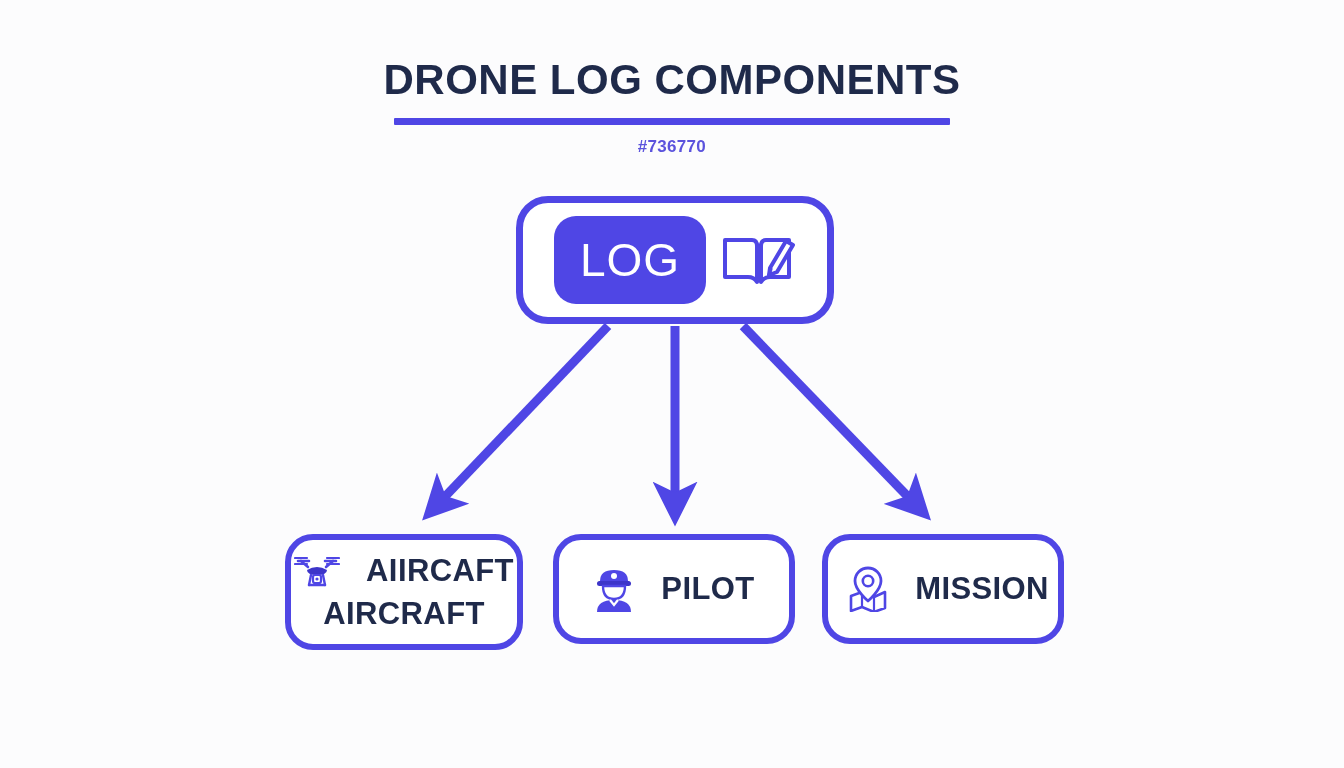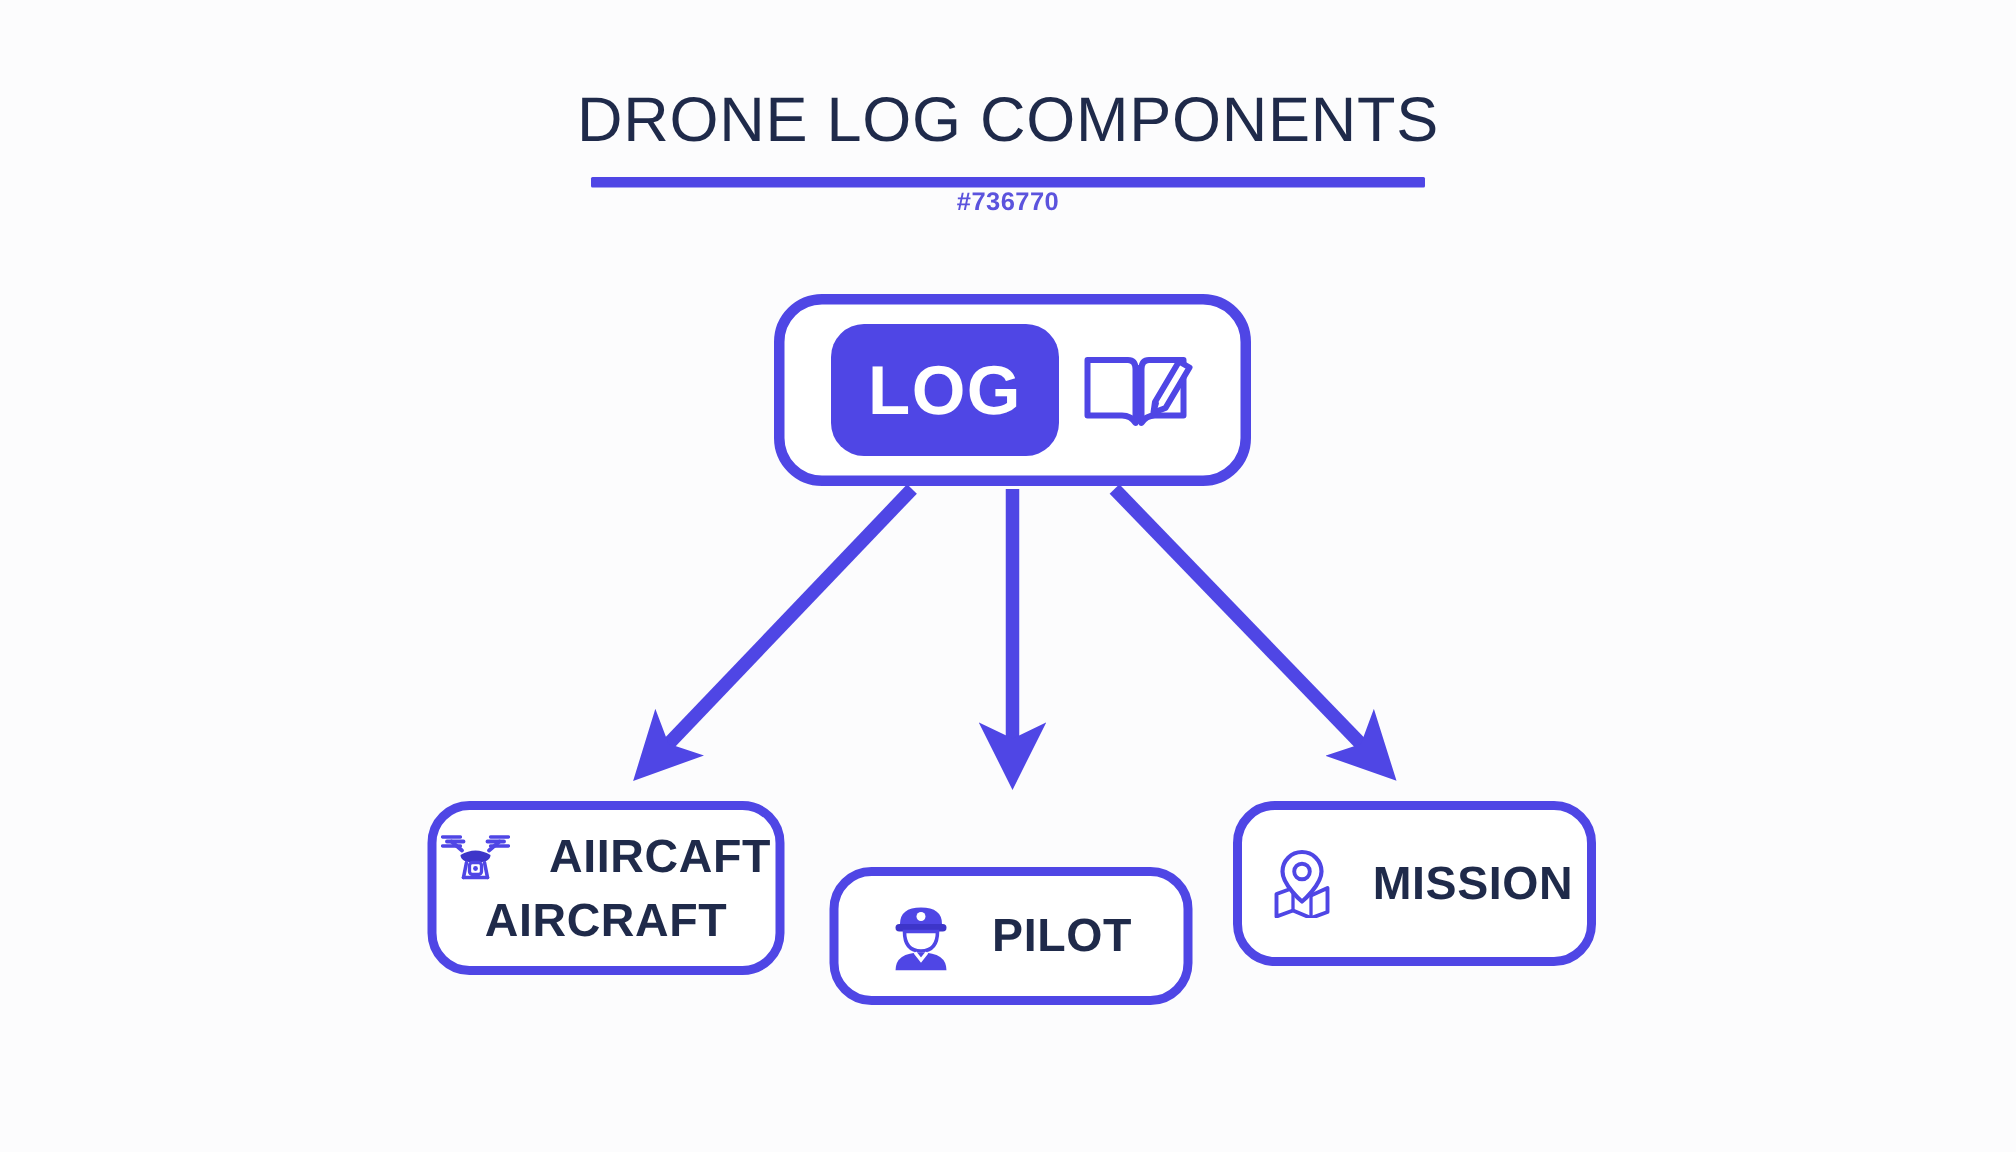--- a/index.html
+++ b/index.html
@@ -25,35 +25,36 @@
   
   .header {
     position: absolute;
     top: 58px;
     left: 0;
     width: 1344px;
     text-align: center;
   }
   .title {
     font-size: 42px;
-    font-weight: 400;
+    font-weight: 700;
     letter-spacing: 0.5px;
     color: #1f2a4a;
     line-height: 1.05;
     margin: 0;
     white-space: nowrap;
   }
   .title-rule {
     width: 556px;
     height: 7px;
     background: #4f46e5;
     margin: 16px auto 0 auto;
     border-radius: 1px;
   }
   .subtitle {
+    margin-top: 12px;
     font-size: 17px;
     font-weight: 700;
     color: #5b53dd;
     letter-spacing: 0.3px;
   }
 
   
   .arrows {
     position: absolute;
     left: 0;
@@ -91,21 +92,21 @@
     width: 152px;
     height: 88px;
     display: flex;
     align-items: center;
     justify-content: center;
     margin-right: 14px;
   }
   .log-badge-text {
     color: #ffffff;
     font-size: 46px;
-    font-weight: 700;
+    font-weight: 400;
     letter-spacing: 1px;
     line-height: 1;
   }
   .root-icon {
     display: flex;
     align-items: center;
     justify-content: center;
   }
 
   
@@ -138,21 +139,21 @@
     white-space: nowrap;
   }
   .leaf-icon {
     display: flex;
     align-items: center;
     justify-content: center;
     flex: none;
   }
 
   #node-aircraft { left: 285px; top: 534px; width: 238px; height: 116px; }
-  #node-pilot    { left: 553px; top: 534px; width: 242px; height: 92px; margin-top: 44px; }
+  #node-pilot    { left: 553px; top: 534px; width: 242px; height: 110px; }
   #node-mission  { left: 822px; top: 534px; width: 242px; height: 110px; padding-left: 24px; }
 </style>
 </head>
 <body>
 
 <div id="canvas">
 
   <div class="header">
     <div class="title">DRONE LOG COMPONENTS</div>
     <div class="title-rule"></div>

